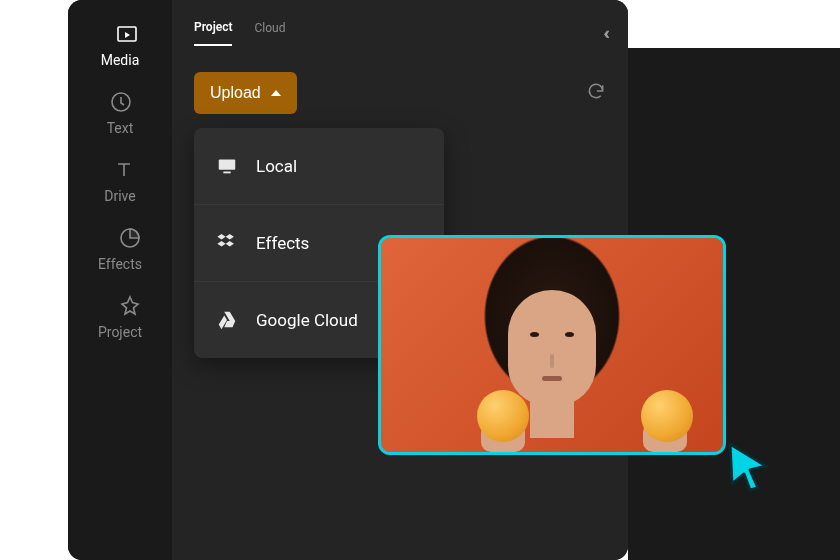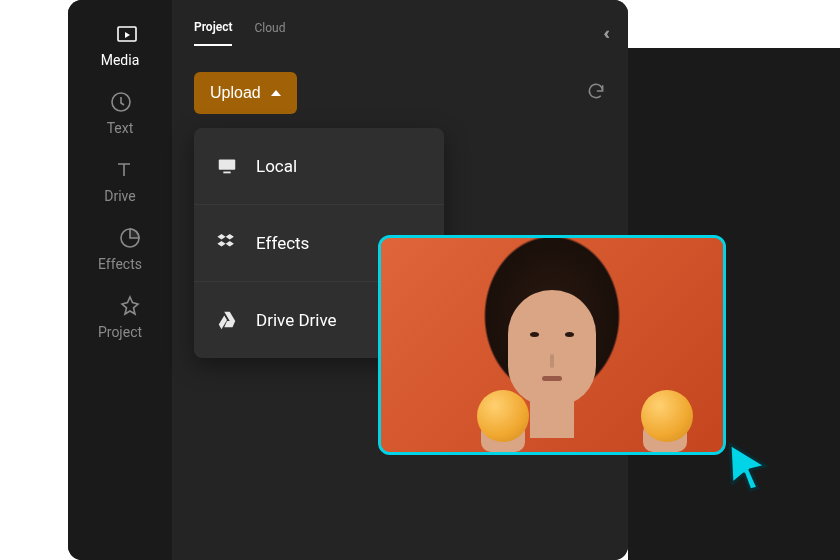--- a/index.html
+++ b/index.html
@@ -296,21 +296,21 @@
             </svg>
         </span>
         <span>Effects</span>
       </div>
       <div class="dd-item">
         <span class="dd-ico">
           <svg viewBox="0 0 24 24" width="22" height="22" fill="currentColor">
               <path d="M9 3h6l6 10h-6zM3 17l6-10 3 5-6 10zM9 20h12l-3 0 3-7H12z"></path>
             </svg>
         </span>
-        <span>Drive Drive</span>
+        <span>Google Cloud</span>
       </div>
     </div>
   </div>
 </div>
 
 <div class="thumb" title="Person with dark hair holding oranges on orange background">
   <div class="thumb-inner">
     <div class="hair"></div>
     <div class="neck"></div>
     <div class="face">

